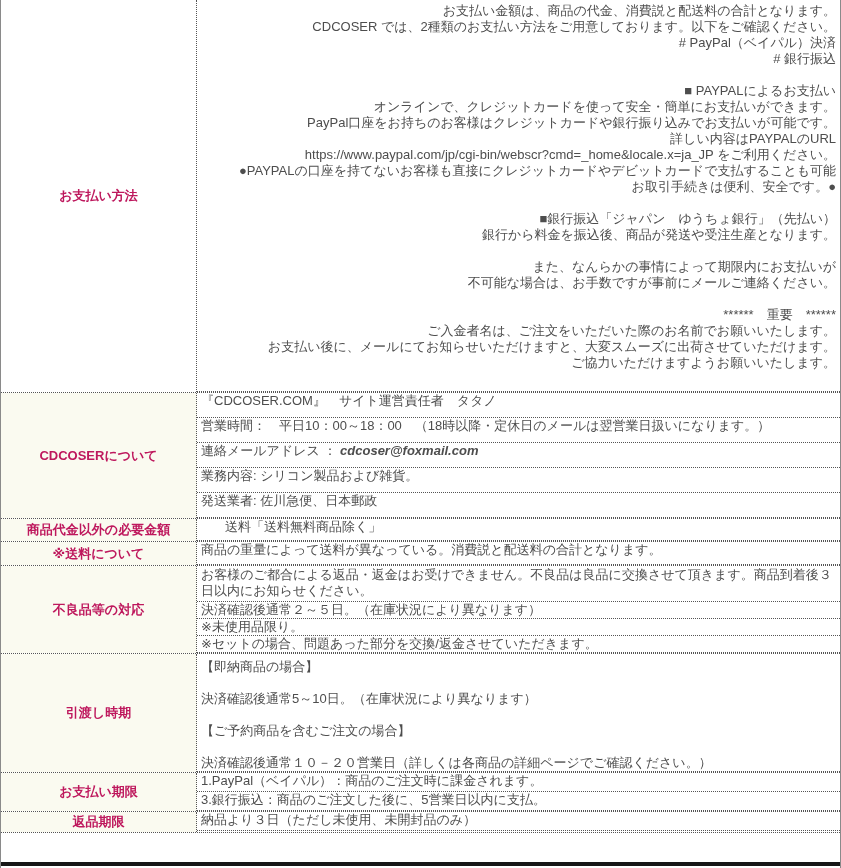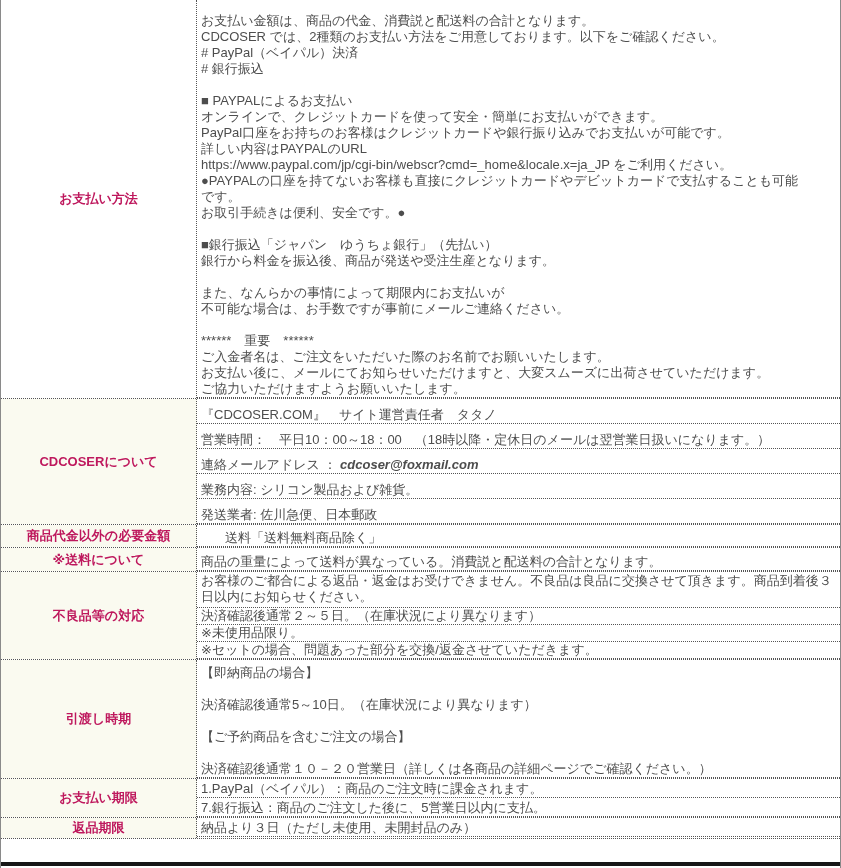--- a/index.html
+++ b/index.html
@@ -24,31 +24,31 @@
     text-align:center;
     background:#fafaf0;
     font-weight:bold;
     color:#be185d;
     border-right:1px dotted #555;
     padding:2px 4px;
   }
   .label.white { background:#ffffff; }
   .content { flex:1 1 auto; min-width:0; display:flex; flex-direction:column; }
   .row {
-    display:flex; flex-direction:column; justify-content:flex-end;
+    display:flex; flex-direction:column; justify-content:flex-start;
     padding:0 4px;
     border-bottom:1px dotted #555;
   }
   .row:last-child { border-bottom:1px dotted #555; }
   .section:last-child .row:last-child { border-bottom:none;margin-top:41px; }
   .line { min-height:16px; }
   .bold { font-weight:bold;font-style:italic; }
 
   
-  .sec-payment-method .row      { min-height:392px; justify-content:flex-start; padding-top:13px; }
+  .sec-payment-method .row      { min-height:392px; justify-content:flex-start; padding-top:3px;align-items:flex-end; }
   .sec-about-cdcoser .row       { min-height:25px; }
   .sec-extra-fees .row          { min-height:22px;padding-left:28px; }
   .sec-shipping-note .row       { min-height:23px; }
   .sec-defect-handling .row     { min-height:15px; }
   .sec-defect-handling .row:first-child { min-height:36px; padding-top:1px; justify-content:flex-start; }
   .sec-delivery-time .row       { min-height:117px; justify-content:space-between; padding-top:5px; }
   .sec-payment-deadline .row    { min-height:19px; }
   .sec-return-period .row       { min-height:19px; }
   .sec-return-shipping .row     { min-height:16px; }
 
@@ -70,21 +70,20 @@
             <div class="line">CDCOSER では、2種類のお支払い方法をご用意しております。以下をご確認ください。</div>
             <div class="line"># PayPal（ベイパル）決済</div>
             <div class="line"># 銀行振込</div>
             <div class="line">&nbsp;</div>
             <div class="line">■ PAYPALによるお支払い</div>
             <div class="line">オンラインで、クレジットカードを使って安全・簡単にお支払いができます。</div>
             <div class="line">PayPal口座をお持ちのお客様はクレジットカードや銀行振り込みでお支払いが可能です。</div>
             <div class="line">詳しい内容はPAYPALのURL</div>
             <div class="line">https://www.paypal.com/jp/cgi-bin/webscr?cmd=_home&amp;locale.x=ja_JP をご利用ください。</div>
             <div class="line">●PAYPALの口座を持てないお客様も直接にクレジットカードやデビットカードで支払することも可能</div>
-            <div class="line">です。</div>
             <div class="line">お取引手続きは便利、安全です。●</div>
             <div class="line">&nbsp;</div>
             <div class="line">■銀行振込「ジャパン　ゆうちょ銀行」（先払い）</div>
             <div class="line">銀行から料金を振込後、商品が発送や受注生産となります。</div>
             <div class="line">&nbsp;</div>
             <div class="line">また、なんらかの事情によって期限内にお支払いが</div>
             <div class="line">不可能な場合は、お手数ですが事前にメールご連絡ください。</div>
             <div class="line">&nbsp;</div>
             <div class="line">******　重要　******</div>
             <div class="line">ご入金者名は、ご注文をいただいた際のお名前でお願いいたします。</div>
@@ -174,21 +173,21 @@
   </div>
 
   <div class="section sec-payment-deadline">
     <div class="label">お支払い期限</div>
     <div class="content">
   <div class="row">
             <div class="line">1.PayPal（ベイパル）：商品のご注文時に課金されます。</div>
           </div>
 
   <div class="row">
-            <div class="line">7.銀行振込：商品のご注文した後に、5営業日以内に支払。</div>
+            <div class="line">3.銀行振込：商品のご注文した後に、5営業日以内に支払。</div>
           </div>
 </div>
   </div>
 
   <div class="section sec-return-period">
     <div class="label">返品期限</div>
     <div class="content">
   <div class="row">
             <div class="line">納品より３日（ただし未使用、未開封品のみ）</div>
           </div>

